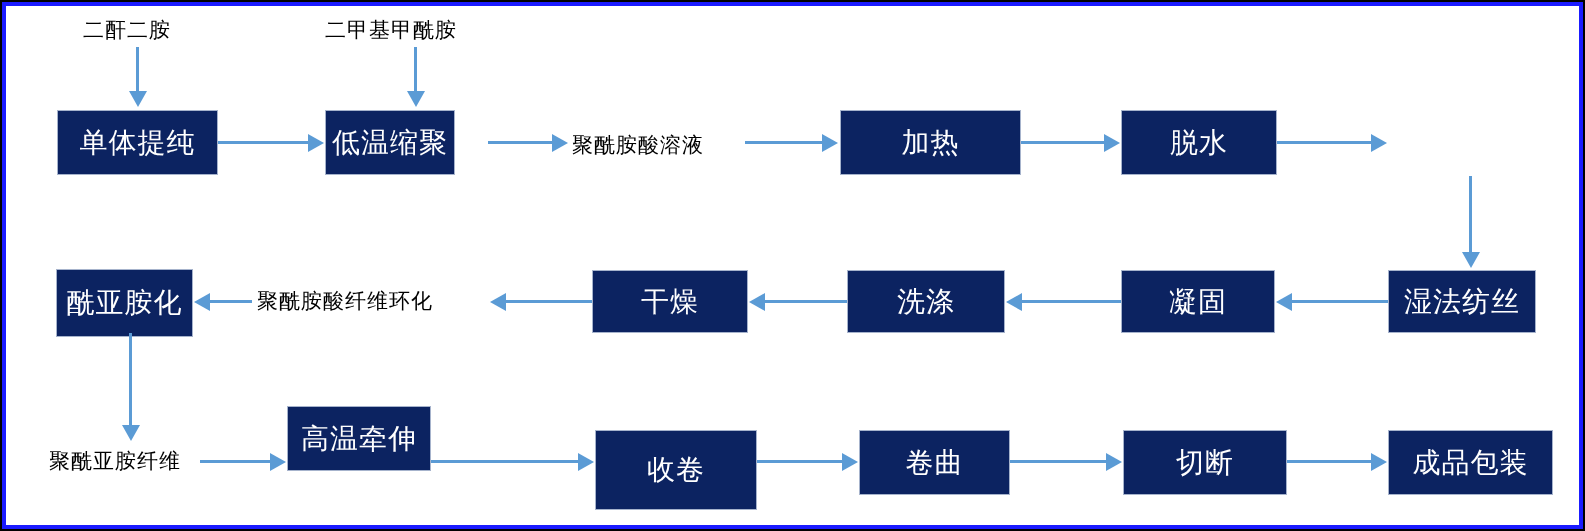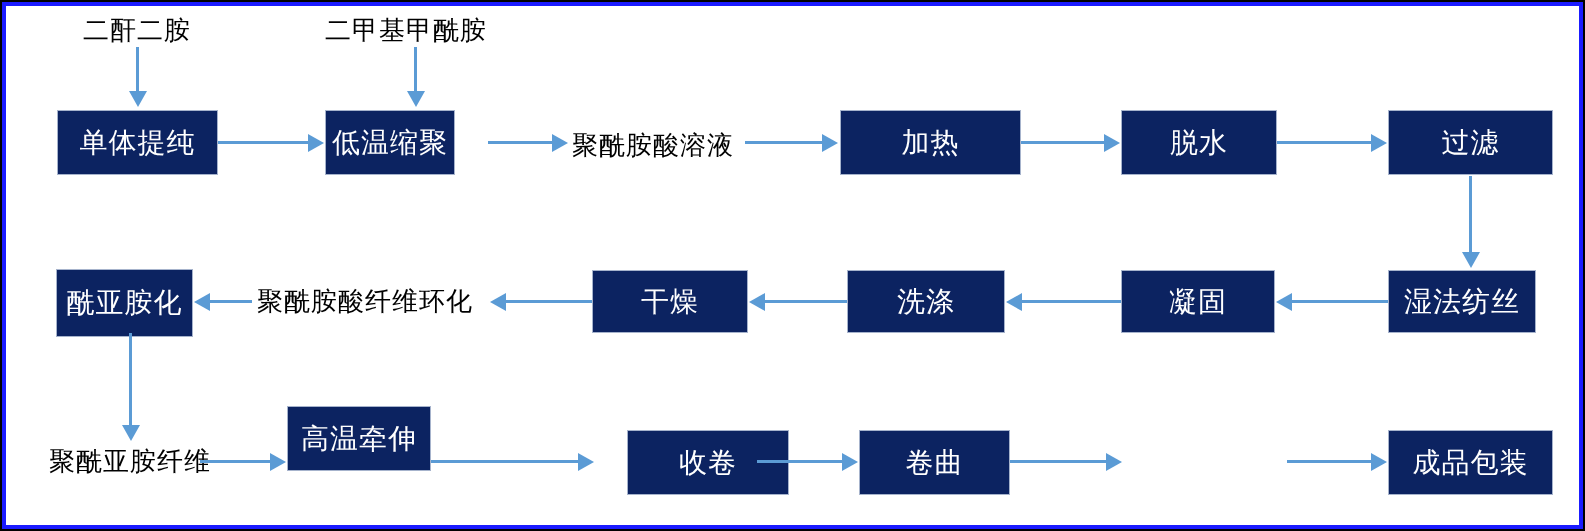--- a/index.html
+++ b/index.html
@@ -20,21 +20,21 @@
     border:1px solid var(--box-border,#a6b3cc);
     color:var(--box-text,#fff);
     display:flex;align-items:center;justify-content:center;
     font-size:28px;letter-spacing:1px;
     box-sizing:border-box;
     font-family:"DejaVu Serif","Liberation Serif",serif;
   }
   .lbl{
     position:absolute;
     color:var(--label-text,#000);
-    font-size:26px;line-height:34px;letter-spacing:1px;
+    font-size:21px;line-height:34px;letter-spacing:1px;
     white-space:nowrap;
     font-family:"DejaVu Serif","Liberation Serif",serif;
   }
   
   .arrow-r,.arrow-l{position:absolute;height:3px;background:var(--arrow,#5b9bd5);}
   .arrow-r::after{content:"";position:absolute;left:100%;top:50%;transform:translateY(-50%);
     width:0;height:0;border-top:9px solid transparent;border-bottom:9px solid transparent;
     border-left:16px solid var(--arrow,#5b9bd5);}
   .arrow-l::before{content:"";position:absolute;right:100%;top:50%;transform:translateY(-50%);
     width:0;height:0;border-top:9px solid transparent;border-bottom:9px solid transparent;
@@ -49,34 +49,34 @@
 
 <div id="canvas">
 
   <div class="lbl" style="left:83px;top:13px">二酐二胺</div>
   <div class="lbl" style="left:325px;top:13px">二甲基甲酰胺</div>
 
   <div class="box" style="left:57px;top:110px;width:161px;height:65px">单体提纯</div>
   <div class="box" style="left:325px;top:110px;width:130px;height:65px">低温缩聚</div>
   <div class="box" style="left:840px;top:110px;width:181px;height:65px">加热</div>
   <div class="box" style="left:1121px;top:110px;width:156px;height:65px">脱水</div>
-  <div class="box" style="left:1388px;top:110px;width:165px;height:65px">过滤</div>
   <div class="lbl" style="left:572px;top:128px">聚酰胺酸溶液</div>
 
   <div class="box" style="left:1388px;top:270px;width:148px;height:63px">湿法纺丝</div>
   <div class="box" style="left:1121px;top:270px;width:154px;height:63px">凝固</div>
   <div class="box" style="left:847px;top:270px;width:158px;height:63px">洗涤</div>
   <div class="box" style="left:592px;top:270px;width:156px;height:63px">干燥</div>
   <div class="box" style="left:56px;top:269px;width:137px;height:68px">酰亚胺化</div>
   <div class="lbl" style="left:257px;top:284px">聚酰胺酸纤维环化</div>
 
   <div class="lbl" style="left:49px;top:444px">聚酰亚胺纤维</div>
   <div class="box" style="left:287px;top:406px;width:144px;height:65px">高温牵伸</div>
-  <div class="box" style="left:627px;top:430px;width:162px;height:65px">收卷</div>
+  <div class="box" style="left:595px;top:430px;width:162px;height:80px">收卷</div>
   <div class="box" style="left:859px;top:430px;width:151px;height:65px">卷曲</div>
+  <div class="box" style="left:1123px;top:430px;width:164px;height:65px">切断</div>
   <div class="box" style="left:1388px;top:430px;width:165px;height:65px">成品包装</div>
 
   <div class="arrow-d" style="left:136px;top:47px;height:44px"></div>
   <div class="arrow-d" style="left:414px;top:47px;height:44px"></div>
   <div class="arrow-d" style="left:1469px;top:176px;height:76px"></div>
   <div class="arrow-d" style="left:129px;top:333px;height:92px"></div>
 
   <div class="arrow-r" style="left:218px;top:141px;width:90px"></div>
   <div class="arrow-r" style="left:488px;top:141px;width:64px"></div>
   <div class="arrow-r" style="left:745px;top:141px;width:77px"></div>

